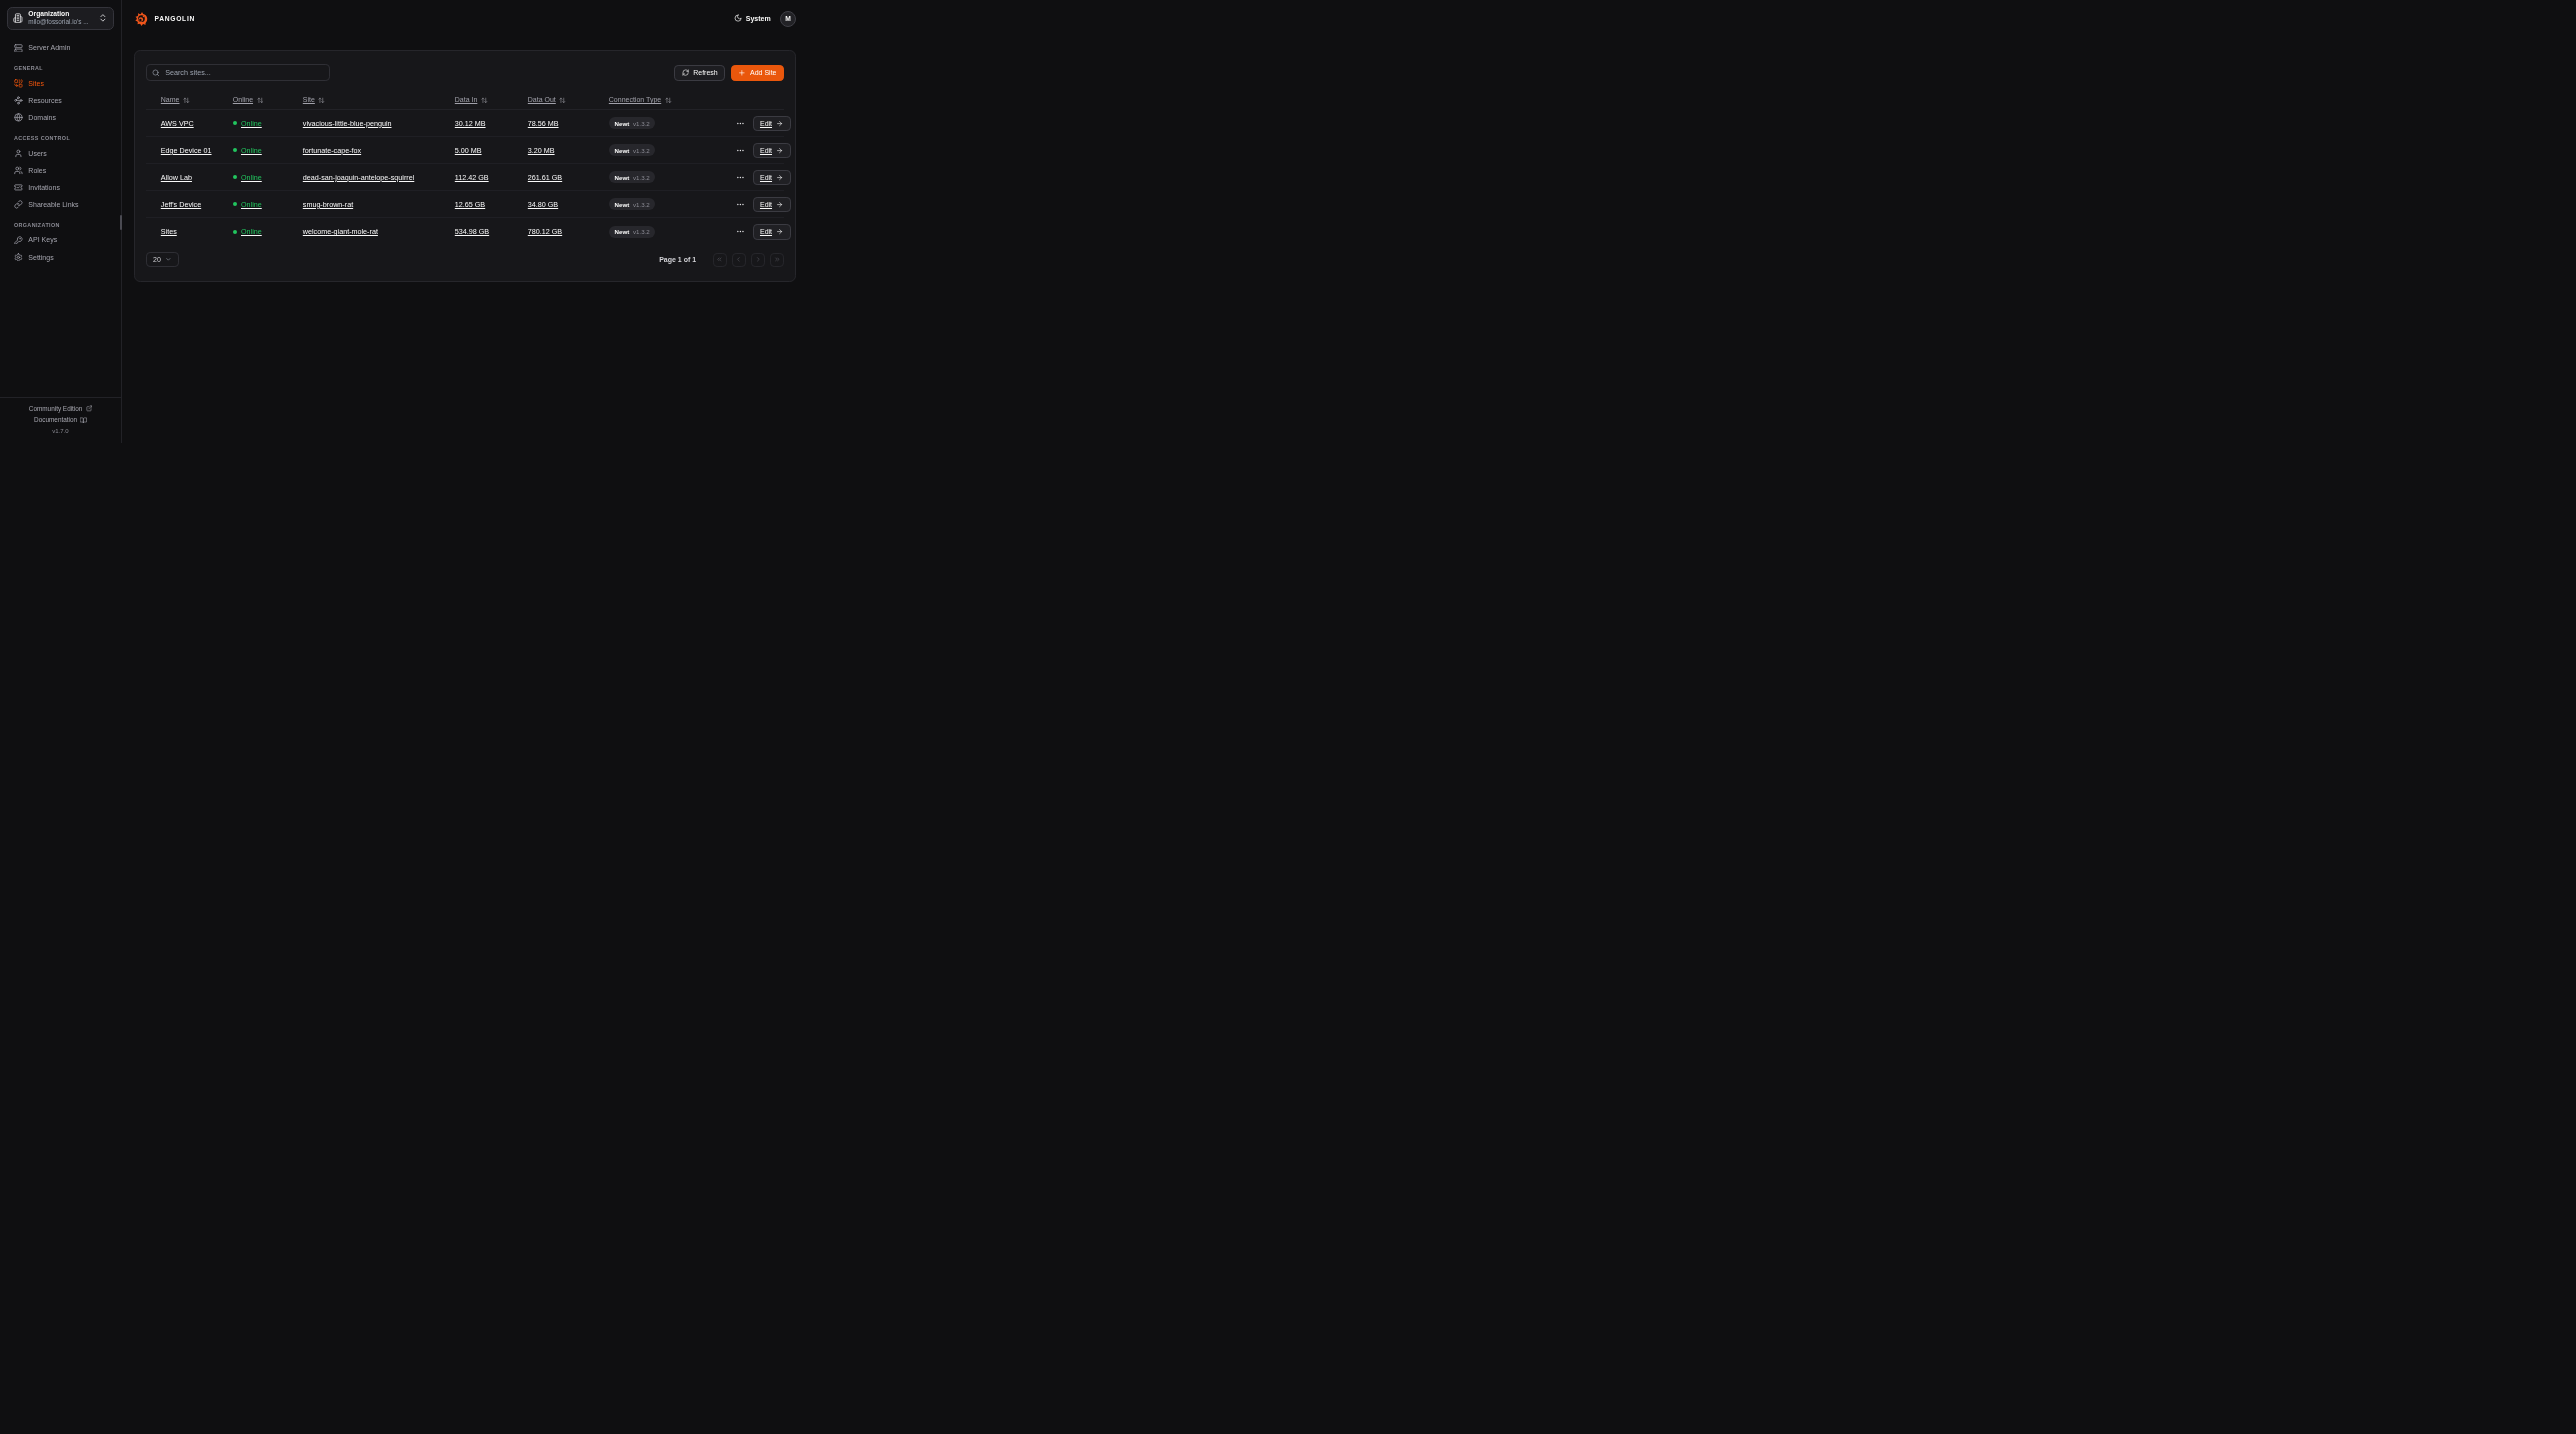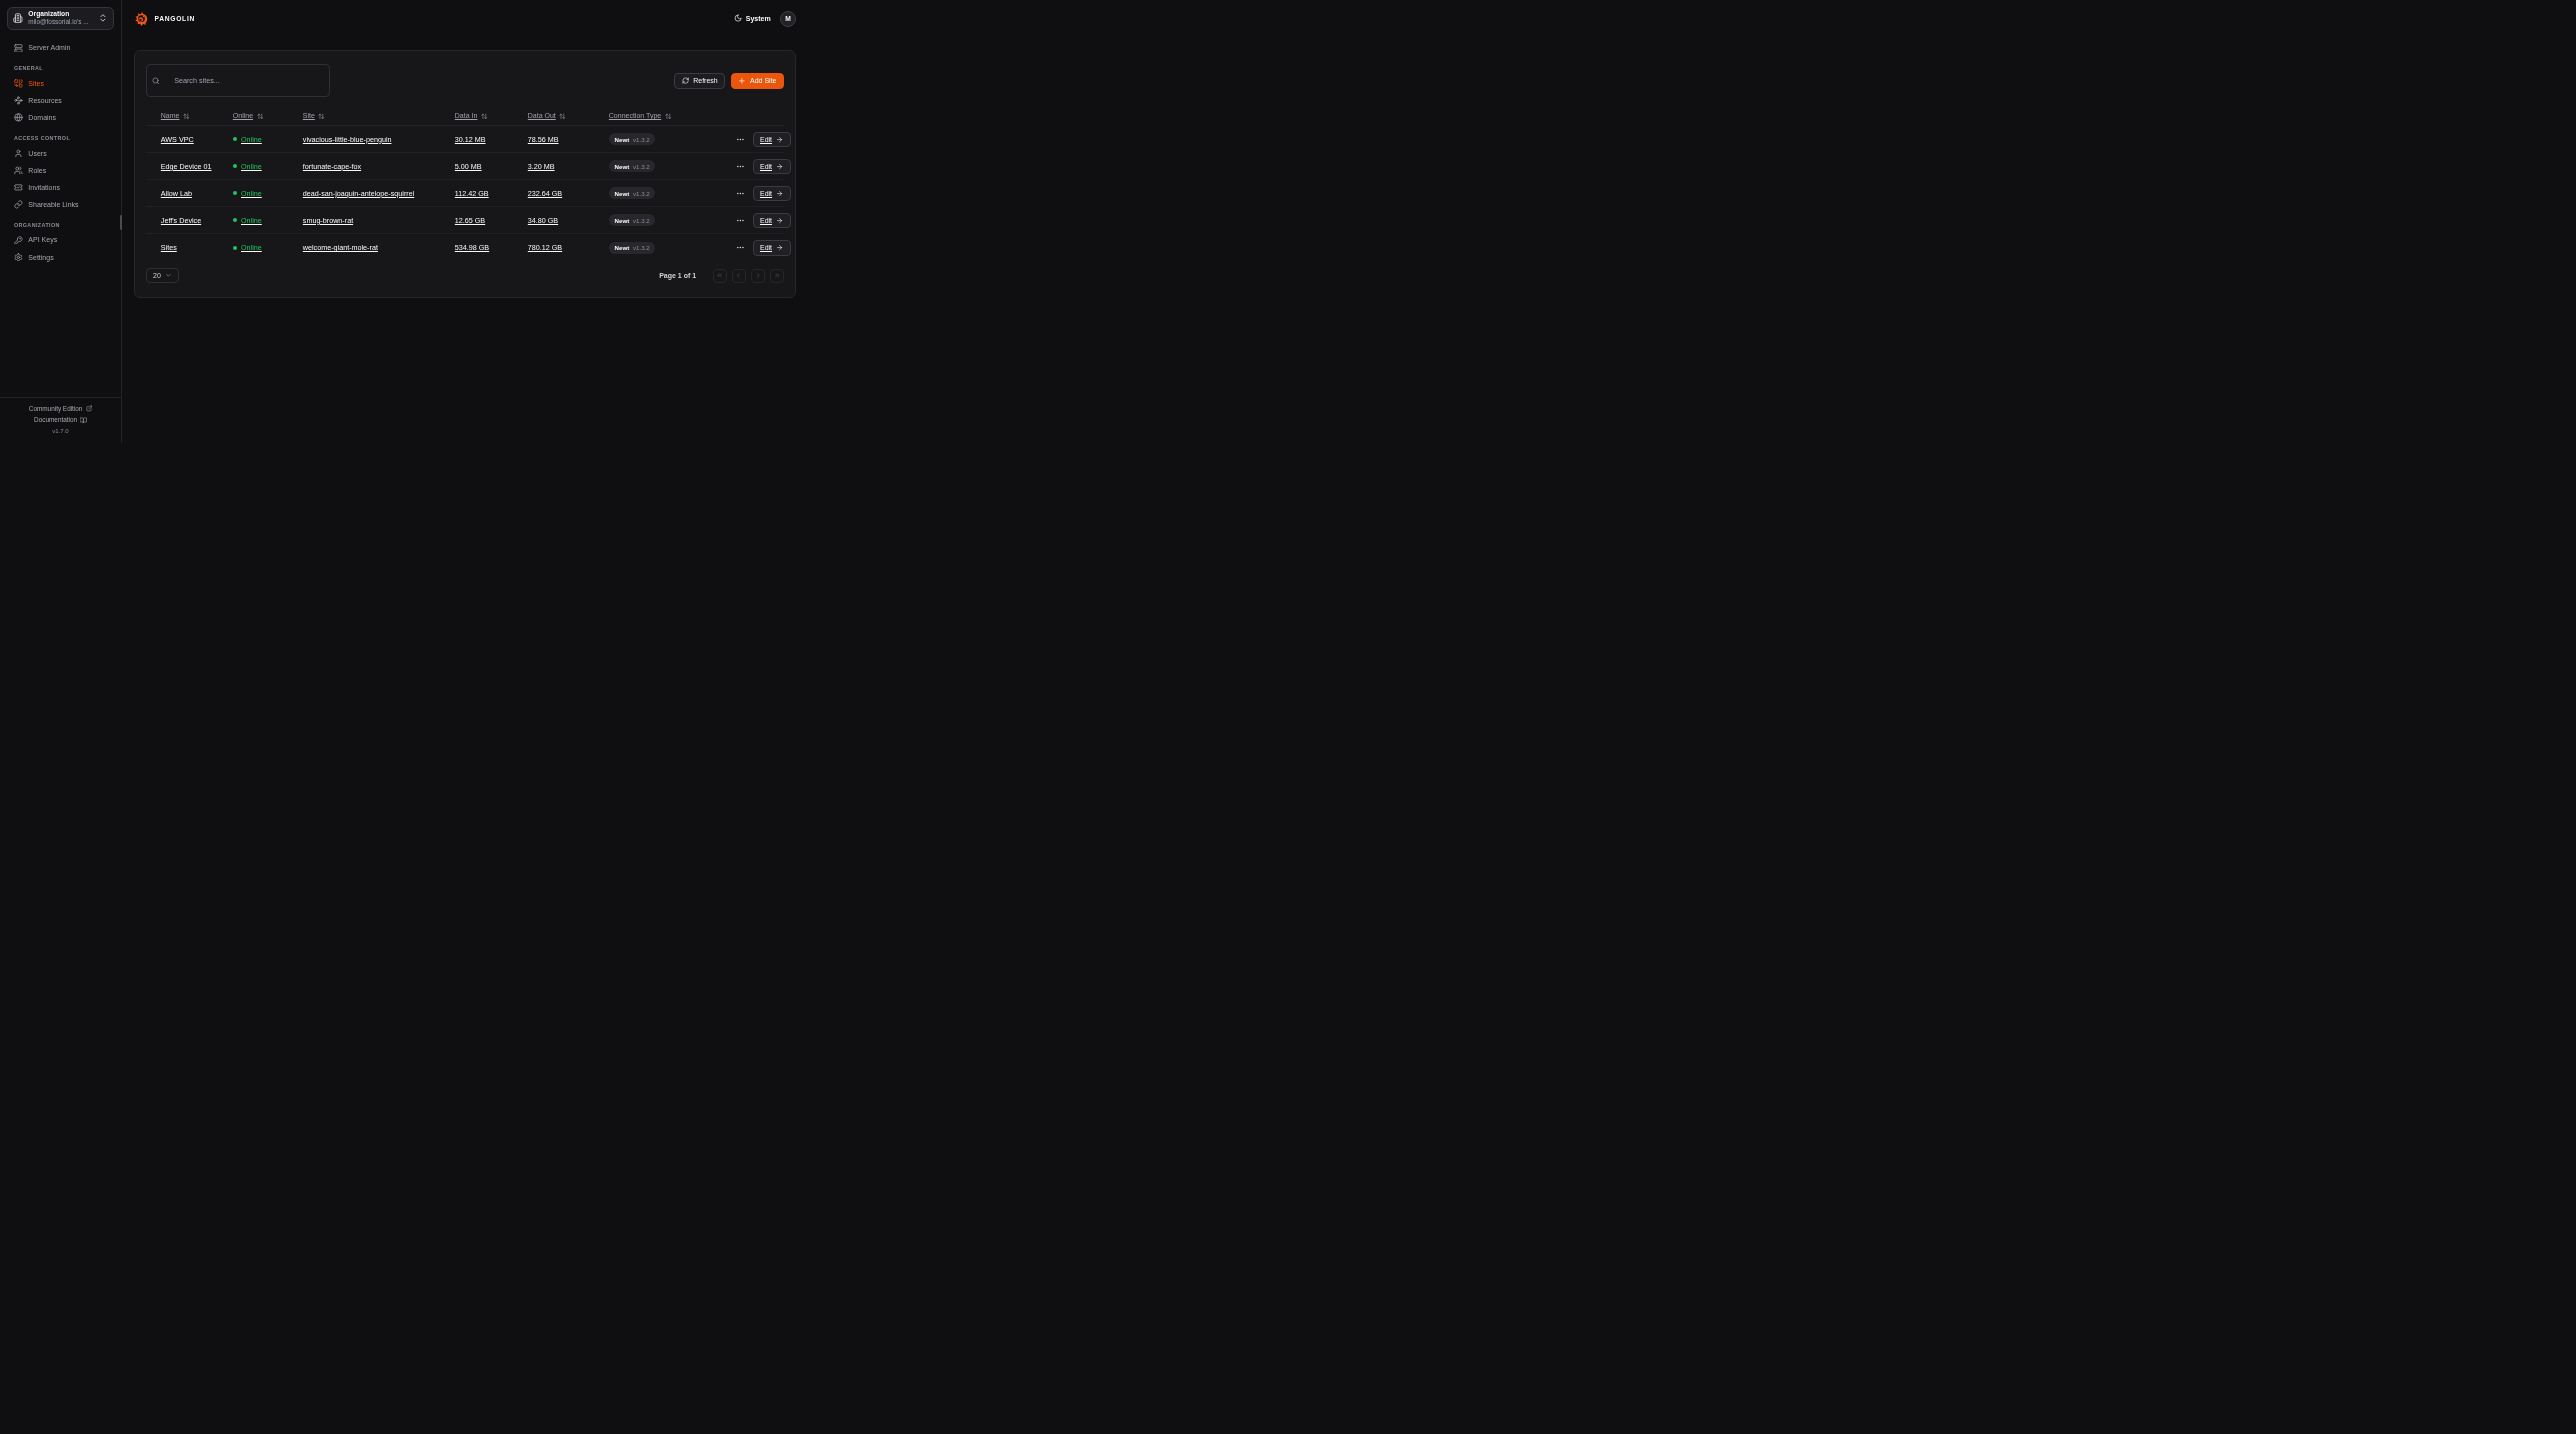--- a/index.html
+++ b/index.html
@@ -46,21 +46,21 @@
   .theme-label{ font-size:7px; font-weight:600; }
   .avatar{ width:16px; height:16px; border-radius:50%; background:#222226; border:0.8px solid #3f3f46; display:flex; align-items:center; justify-content:center; font-size:6.7px; font-weight:700; cursor:pointer; }
 
   .page-head{ margin-top:10.3px; }
   .page-title{ font-size:13px; font-weight:700; letter-spacing:0.1px; }
   .page-sub{ margin-top:3.6px; font-size:7.7px; color:#a1a1aa; }
 
   .card{ margin-top:13.4px; background:#17171a; border:0.5px solid #26262b; border-radius:6.2px; padding:13px 10.8px 14px; }
 
   .toolbar{ display:flex; align-items:center; justify-content:space-between; }
-  .search-box{ width:184px; height:33px; border:0.5px solid #2f2f35; border-radius:4.1px; display:flex; align-items:center; gap:14px; padding:0 5.7px; }
+  .search-box{ width:184px; height:17px; border:0.5px solid #2f2f35; border-radius:4.1px; display:flex; align-items:center; gap:5px; padding:0 5.7px; }
   .search-box .ic{ width:7.7px; height:7.7px; color:#9ca3af; flex:none; }
   .search-box input{ flex:1; background:transparent; border:none; outline:none; color:#e4e4e7; font-size:7.2px; font-family:inherit; }
   .search-box input::placeholder{ color:#9ca3af; }
   .toolbar-actions{ display:flex; align-items:center; gap:5.2px; }
   .btn{ height:16.5px; display:inline-flex; align-items:center; gap:4.1px; padding:0 6.7px; border-radius:4.1px; font-size:7px; font-weight:500; font-family:inherit; cursor:pointer; }
   .btn .ic{ width:7.2px; height:7.2px; }
   .btn-ghost{ background:#1d1d21; border:0.5px solid #3b3b42; color:#fafafa; }
   .btn-primary{ background:#ea570c; border:0.5px solid #ea570c; color:#ffffff; }
   .btn-primary .ic{ width:7.7px; height:7.7px; }
 
@@ -486,21 +486,21 @@
     </div>
   </div>
             <div class="trow">
     <div class="cell cell-name">Allow Lab</div>
     <div class="cell cell-status">
       <span class="dot"></span>
       <span class="status-label">Online</span>
     </div>
     <div class="cell cell-site">dead-san-joaquin-antelope-squirrel</div>
     <div class="cell cell-datain">112.42 GB</div>
-    <div class="cell cell-dataout">232.64 GB</div>
+    <div class="cell cell-dataout">261.61 GB</div>
     <div class="cell cell-conn">
       <span class="badge">
         <b class="badge-type">Newt</b>
         <span class="badge-version">v1.3.2</span>
       </span>
     </div>
     <div class="cell cell-actions">
       <button class="row-menu-btn">
         <span class="ic">
                     <svg viewBox="0 0 24 24" fill="currentColor">

